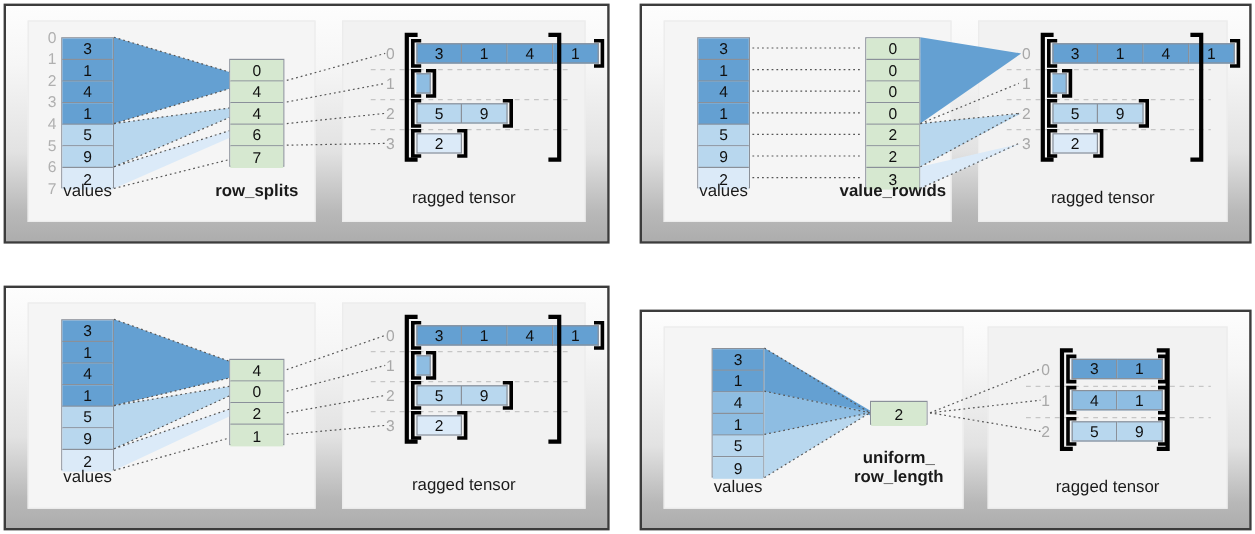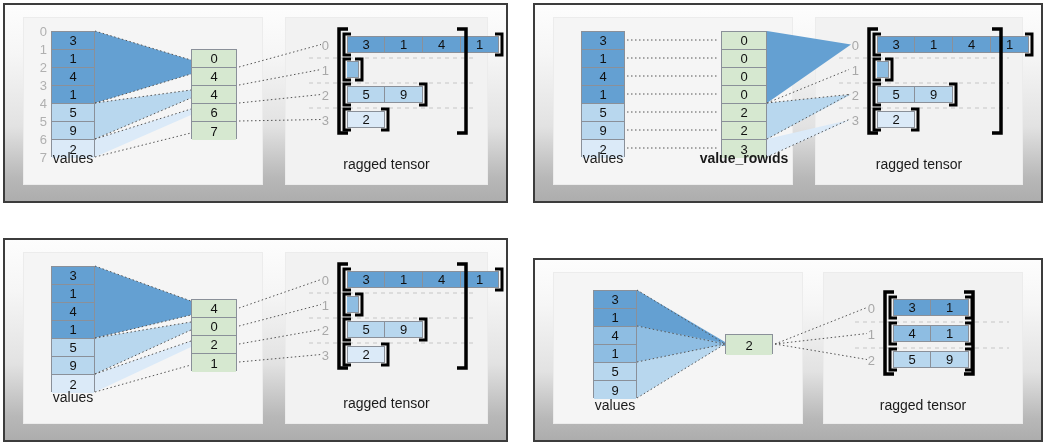--- a/index.html
+++ b/index.html
@@ -139,20 +139,21 @@
         <span style="top: 126px;">7</span>
       </div>
       <div class="col" style="left: 186px; top: 44px; width: 46px; height: 90px;">
         <div class="cell green" style="height: 18px;">0</div>
         <div class="cell green" style="height: 18px;">4</div>
         <div class="cell green" style="height: 18px;">4</div>
         <div class="cell green" style="height: 18px;">6</div>
         <div class="cell green" style="height: 18px;">7</div>
       </div>
       <div class="caption" style="left: 12px; top: 146px; width: 112px;">values</div>
+      <div class="caption bold" style="left: 134px; top: 146px; width: 150px;">row_splits</div>
       <div class="caption" style="left: 280px; top: 152px; width: 203px;">ragged tensor</div>
       <div class="rt-idx" style="left: 308px; top: 39.5px; width: 16px;">0</div>
       <div class="rt-row" style="left: 342px; top: 31px;">
         <div class="rt-cell" style="width: 38px; height: 17px; background: rgb(100, 160, 210);">3</div>
         <div class="rt-cell" style="width: 38px; height: 17px; background: rgb(100, 160, 210);">1</div>
         <div class="rt-cell" style="width: 38px; height: 17px; background: rgb(100, 160, 210);">4</div>
         <div class="rt-cell" style="width: 38px; height: 17px; background: rgb(100, 160, 210);">1</div>
       </div>
       <div class="rt-idx" style="left: 308px; top: 64.5px; width: 16px;">1</div>
       <div class="rt-cell" style="position: absolute; left: 342px; top: 56px; width: 12px; height: 17px; background: rgb(142, 189, 226);"></div>
@@ -341,20 +342,22 @@
         <div class="cell v0" style="height: 18px;">1</div>
         <div class="cell v1" style="height: 18px;">4</div>
         <div class="cell v1" style="height: 18px;">1</div>
         <div class="cell v2" style="height: 18px;">5</div>
         <div class="cell v2" style="height: 18px;">9</div>
       </div>
       <div class="col" style="left: 190px; top: 74px; width: 48px; height: 20px;">
         <div class="cell green" style="height: 20px;">2</div>
       </div>
       <div class="caption" style="left: 24px; top: 138px; width: 112px;">values</div>
+      <div class="caption bold" style="left: 138px; top: 114px; width: 152px;">uniform_
+row_length</div>
       <div class="caption" style="left: 288px; top: 138px; width: 200px;">ragged tensor</div>
       <div class="rt-idx" style="left: 324px; top: 47.5px; width: 16px;">0</div>
       <div class="rt-row" style="left: 358px; top: 39px;">
         <div class="rt-cell" style="width: 38px; height: 17px; background: rgb(100, 160, 210);">3</div>
         <div class="rt-cell" style="width: 38px; height: 17px; background: rgb(100, 160, 210);">1</div>
       </div>
       <div class="rt-idx" style="left: 324px; top: 73.5px; width: 16px;">1</div>
       <div class="rt-row" style="left: 358px; top: 65px;">
         <div class="rt-cell" style="width: 38px; height: 17px; background: rgb(142, 189, 226);">4</div>
         <div class="rt-cell" style="width: 38px; height: 17px; background: rgb(142, 189, 226);">1</div>

